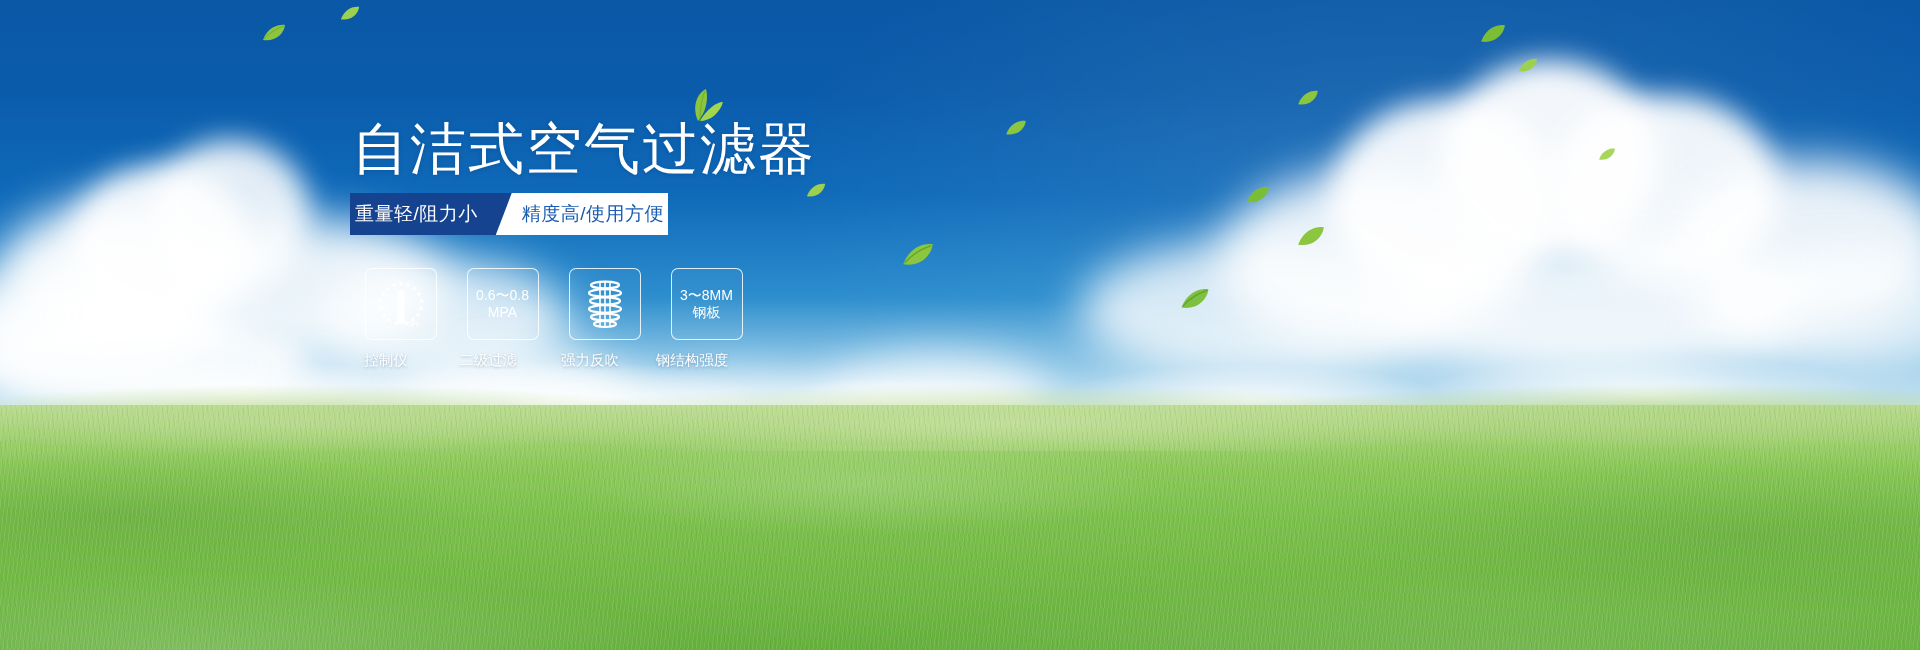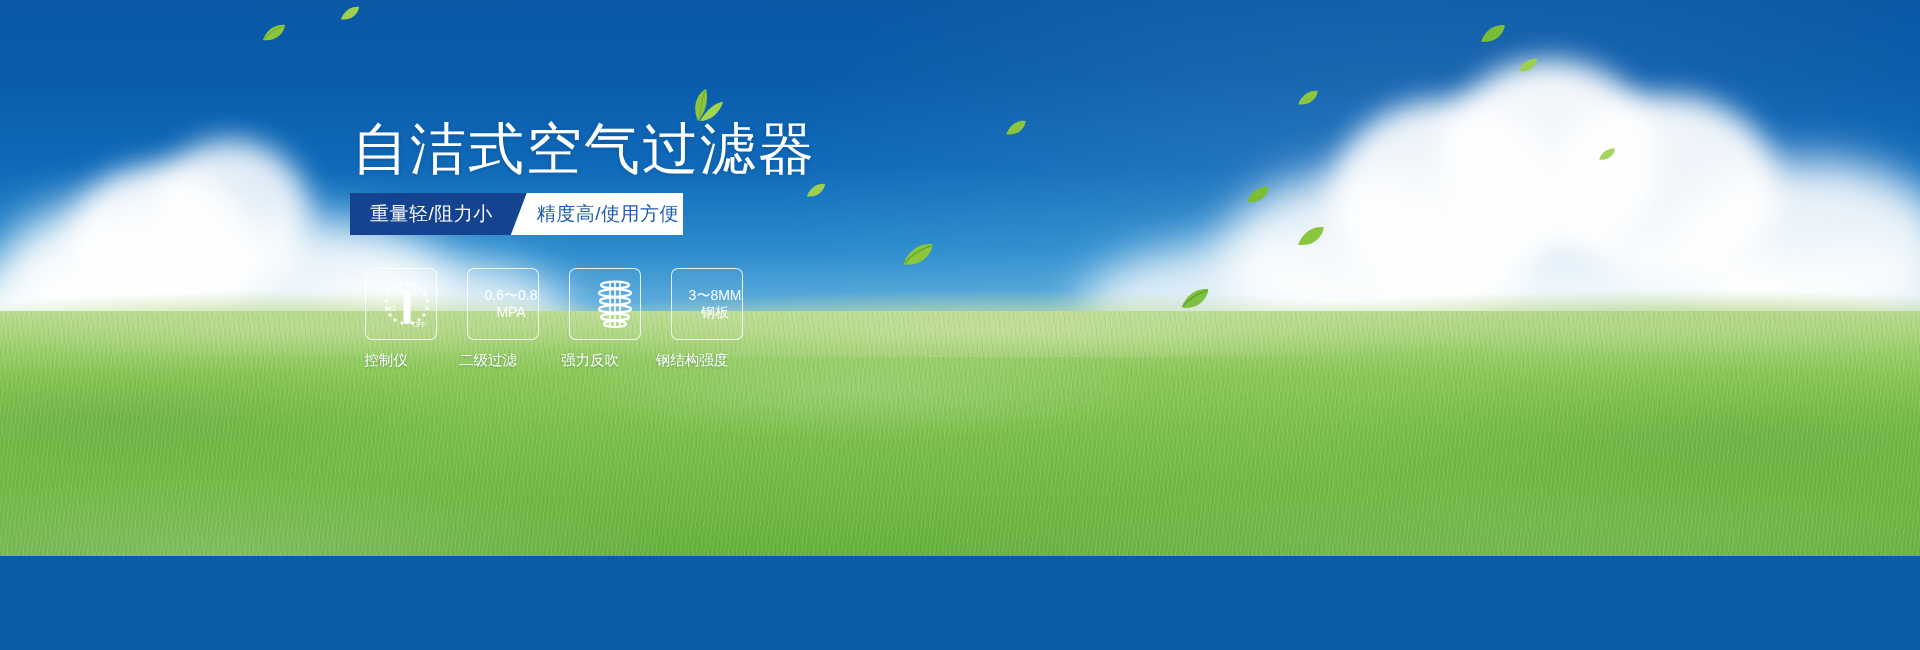--- a/index.html
+++ b/index.html
@@ -4,21 +4,21 @@
 <style>
   * { margin:0; padding:0; box-sizing:border-box; }
   html,body { width:1920px; height:650px; overflow:hidden; }
   body {
     font-family:"Liberation Sans","DejaVu Sans",sans-serif;
     background:#0a5ca8;
   }
 
   #banner {
     position:relative;
-    width:1920px; height:556px;
+    width:1920px; height:650px;
     overflow:hidden;
     background:
       radial-gradient(ellipse 900px 420px at 1400px 180px, rgba(255,255,255,0.10) 0%, rgba(255,255,255,0) 70%),
       linear-gradient(180deg,#0a58a6 0%, #0a5cab 14%, #0f6ab9 30%, #2b8ccd 45%, #63b0dd 56%, #9ed0e9 62%, #cfe6ef 66%, #dfeee6 69%, #c3e0a6 73%, #a6d37d 78%, #8ec862 84%, #7cc053 90%, #74bb4c 96%, #6fb848 100%);
   }
 
   
   .cloudband {
     position:absolute; left:0; width:1920px; pointer-events:none;
   }
@@ -89,39 +89,39 @@
   #tag-row {
     position:absolute; left:350px; top:193px;
     display:flex; align-items:stretch; height:42px;
   }
   .tag {
     display:flex; align-items:center; justify-content:center;
     font-size:19px; letter-spacing:.5px; white-space:nowrap;
   }
   .tag-primary {
     background:#16438f; color:#ffffff;
-    padding:0 22px 0 20px;
+    padding:0 22px 0 5px;
     clip-path:polygon(0 0, 100% 0, calc(100% - 16px) 100%, 0 100%);
     padding-right:34px;
   }
   .tag-secondary {
     background:#ffffff; color:#1a5cb0;
     padding:0 4px 0 26px;
     margin-left:-16px;
     clip-path:polygon(16px 0, 100% 0, 100% 100%, 0 100%);
   }
 
   #feature-row {
     position:absolute; left:350px; top:268px;
     display:flex; gap:30px;
   }
   .feature { width:72px; display:flex; flex-direction:column; align-items:center; }
   .feature-box {
     width:72px; height:72px; border:1.5px solid rgba(255,255,255,.85);
-    border-radius:7px; display:flex; align-items:center; justify-content:flex-end;
+    border-radius:7px; display:flex; align-items:center; justify-content:center;
     color:#ffffff; text-align:center; line-height:1.25;
     background:rgba(255,255,255,0.04);
     margin-left:29px;
   }
   .feature-box .boxtext { font-size:14px; letter-spacing:0; }
   .feature-label {
     margin-top:11px; font-size:14.5px; color:#ffffff; white-space:nowrap;
     text-shadow:0 1px 3px rgba(0,40,90,.3);
     text-align:center;
   }

